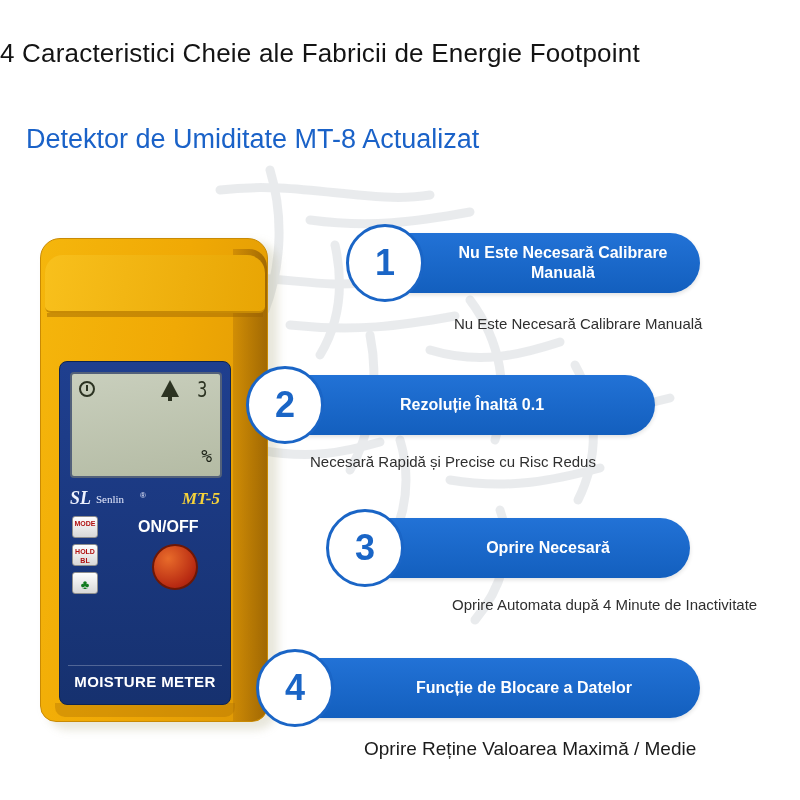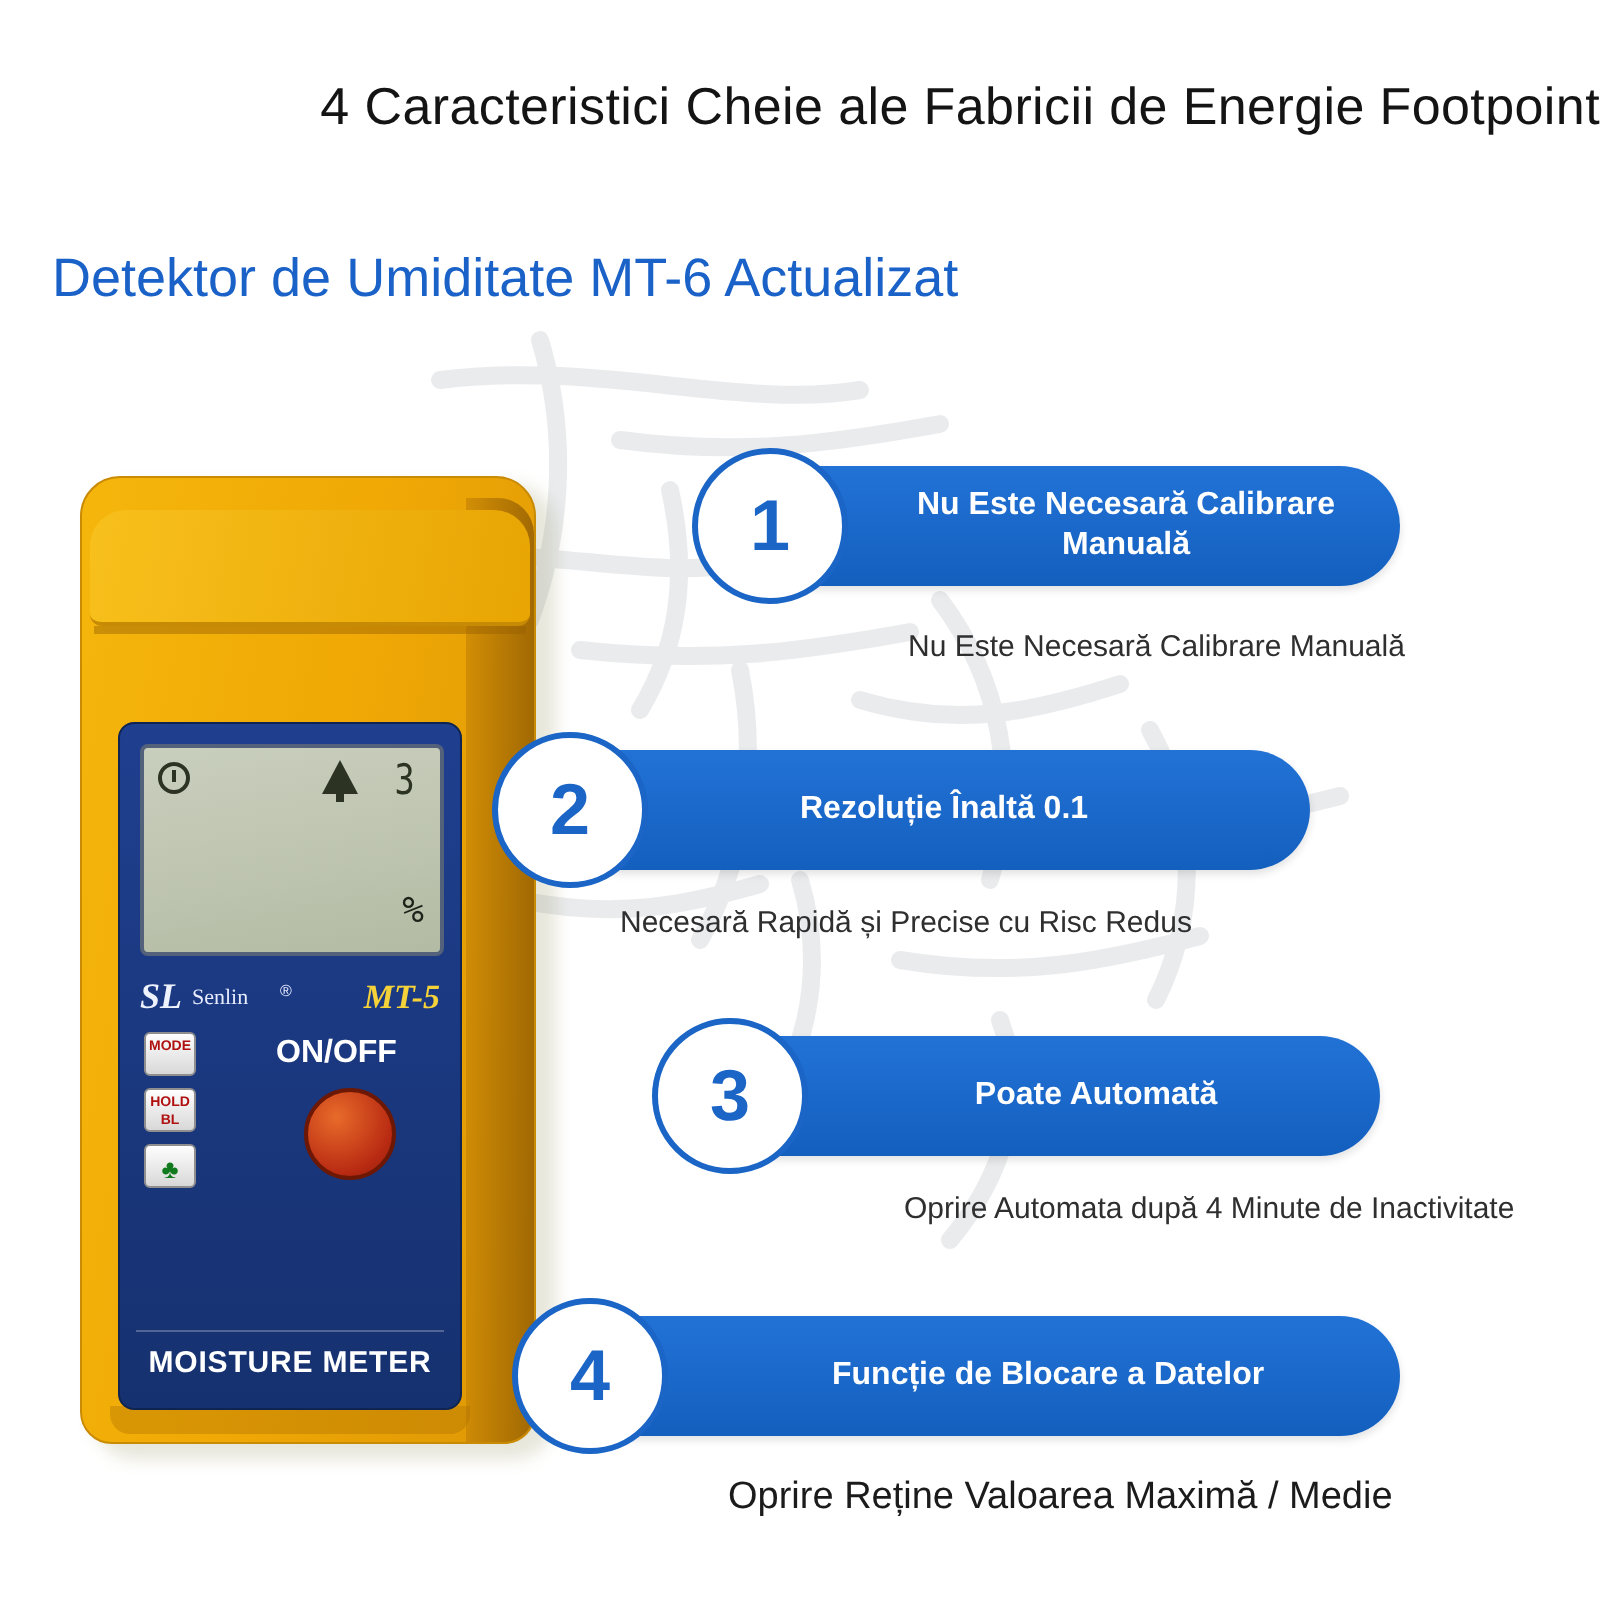--- a/index.html
+++ b/index.html
@@ -11,21 +11,21 @@
     font-family: "Liberation Sans", sans-serif;
     overflow: hidden;
     position: relative;
   }
 
   
   .header-title {
     position: absolute;
     left: 0; right: 0;
     top: 38px;
-    text-align: right;
+    text-align: left;
     font-size: 26px;
     color: #141414;
     font-family: "Liberation Sans", sans-serif;
     letter-spacing: 0.2px;
     white-space: nowrap;
   }
   .subtitle {
     position: absolute;
     left: 26px;
     top: 124px;
@@ -320,21 +320,21 @@
   #feature-3 { left: 360px; top: 518px; width: 330px; }
   #caption-3 { left: 452px; top: 596px; }
   #feature-4 { left: 290px; top: 658px; width: 410px; }
   #feature-4 .banner-label { justify-content: flex-start; padding-left: 62px; }
   #caption-4 { left: 364px; top: 738px; font-size: 19px; color: #1b1b1b; }
 </style>
 </head>
 <body>
 
 <div class="header-title">4 Caracteristici Cheie ale Fabricii de Energie Footpoint</div>
-<div class="subtitle">Detektor de Umiditate MT-6 Actualizat</div>
+<div class="subtitle">Detektor de Umiditate MT-8 Actualizat</div>
 
 <svg class="watermark" viewBox="0 0 660 520" xmlns="http://www.w3.org/2000/svg">
   <g stroke="#b9bfc6" stroke-width="9" fill="none" stroke-linecap="round">
     <path d="M150 40 C 230 30, 300 55, 360 45"></path>
     <path d="M200 20 C 215 70, 210 120, 195 160"></path>
     <path d="M240 70 C 300 78, 345 72, 400 62"></path>
     <path d="M265 95 C 275 140, 268 175, 250 205"></path>
     <path d="M310 100 C 360 110, 390 105, 420 96"></path>
     <path d="M140 130 C 200 122, 250 140, 300 132"></path>
     <path d="M165 150 C 170 200, 165 240, 148 275"></path>
@@ -407,21 +407,21 @@
 <div class="feature" id="feature-2">
   <div class="banner" style="width:375px">
     <div class="banner-label">Rezoluție Înaltă 0.1</div>
   </div>
   <div class="num-circle">2</div>
 </div>
 <div class="caption" id="caption-2">Necesară Rapidă și Precise cu Risc Redus</div>
 
 <div class="feature" id="feature-3">
   <div class="banner" style="width:330px">
-    <div class="banner-label">Poate Automată</div>
+    <div class="banner-label">Oprire Necesară</div>
   </div>
   <div class="num-circle">3</div>
 </div>
 <div class="caption" id="caption-3">Oprire Automata după 4 Minute de Inactivitate</div>
 
 <div class="feature" id="feature-4">
   <div class="banner" style="width:410px">
     <div class="banner-label">Funcție de Blocare a Datelor</div>
   </div>
   <div class="num-circle">4</div>

